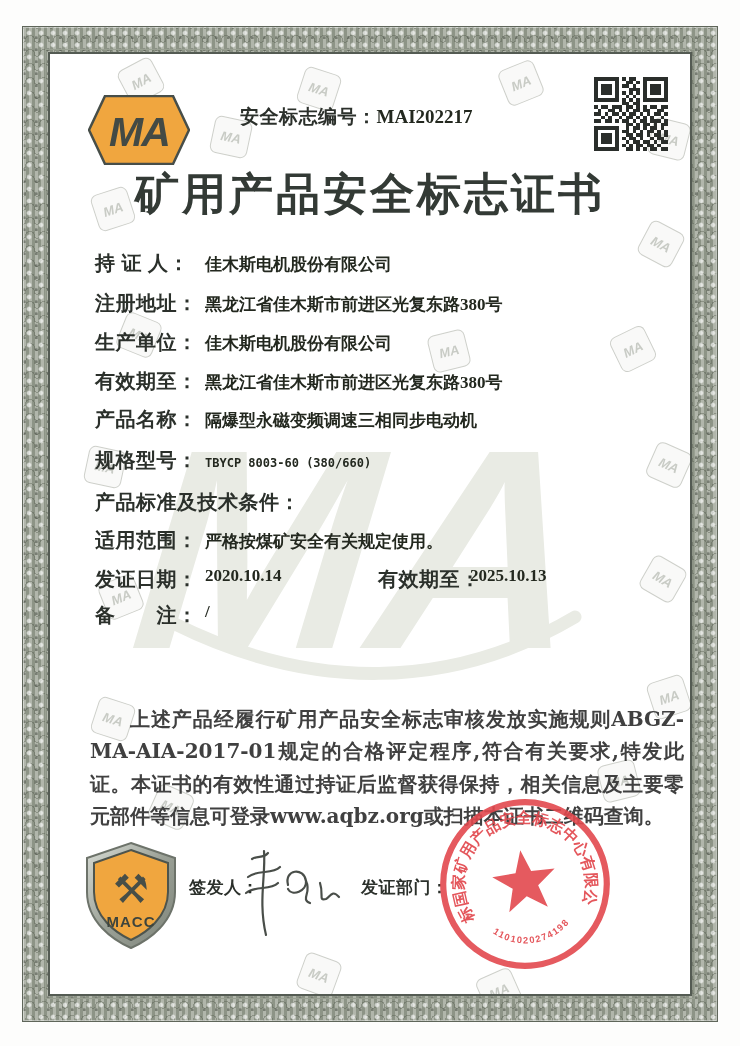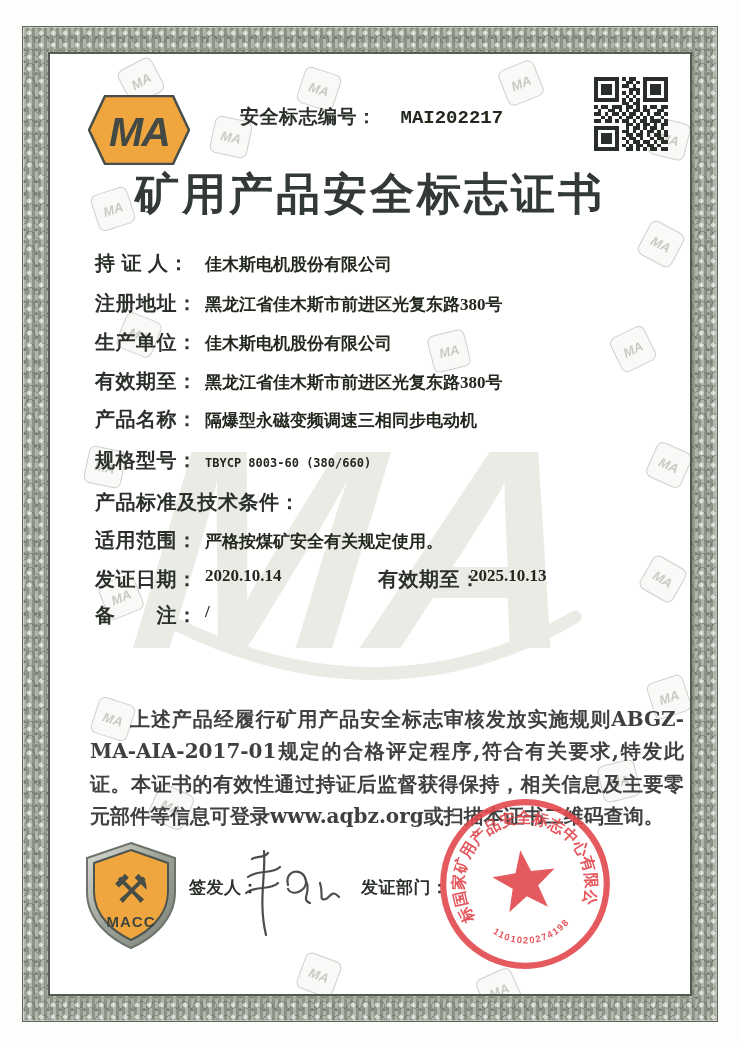--- a/index.html
+++ b/index.html
@@ -36,21 +36,21 @@
   .abs{position:absolute;}
   .lbl{font-family:"Liberation Sans",sans-serif;font-weight:700;font-size:20px;color:var(--ink);letter-spacing:.5px;white-space:nowrap;}
   .val{font-family:Liberation Serif, serif;font-weight:600;font-size:17px;color:#23281f;white-space:nowrap;}
   .row{position:absolute;left:95px;right:52px;display:flex;align-items:baseline;}
   .row .lbl{width:110px;flex:none;}
   .row.wide .lbl{width:auto;margin-right:32px;}
   .row.wide .val{font-family:"Liberation Serif",serif;font-size:15.5px;letter-spacing:.1px;}
   .row.mono .val{font-family:"DejaVu Sans Mono",monospace;font-weight:700;font-size:12px;}
   .certno{left:240px;top:104px;display:flex;align-items:baseline;}
   .certno .lbl{font-size:19px;}
-  .certno .val{font-family:Liberation Mono, monospace;font-size:19px;margin-left:24px;}
+  .certno .val{font-family:Liberation Serif, serif;font-size:19px;margin-left:0;}
   .title{left:48px;right:48px;top:165px;text-align:center;font-family:"Liberation Serif","DejaVu Serif",serif;
     font-weight:900;font-size:44px;letter-spacing:3px;color:#333A35;}
   .statement{left:90px;right:56px;top:703px;font-family:"DejaVu Serif",serif;font-weight:700;font-size:20px;
     line-height:1.62;color:#404040;text-align:justify;text-indent:2em;}
   .qr{left:594px;top:77px;width:74px;height:74px;}
   .qr svg{width:100%;height:100%;}
   .seal{left:437px;top:796px;width:176px;height:176px;transform:rotate(-8deg);}
   .sealtxt{font-family:"Liberation Sans",sans-serif;font-weight:700;fill:var(--red);opacity:.92;}
   .footer-lbl{font-size:17px;}
 </style>

